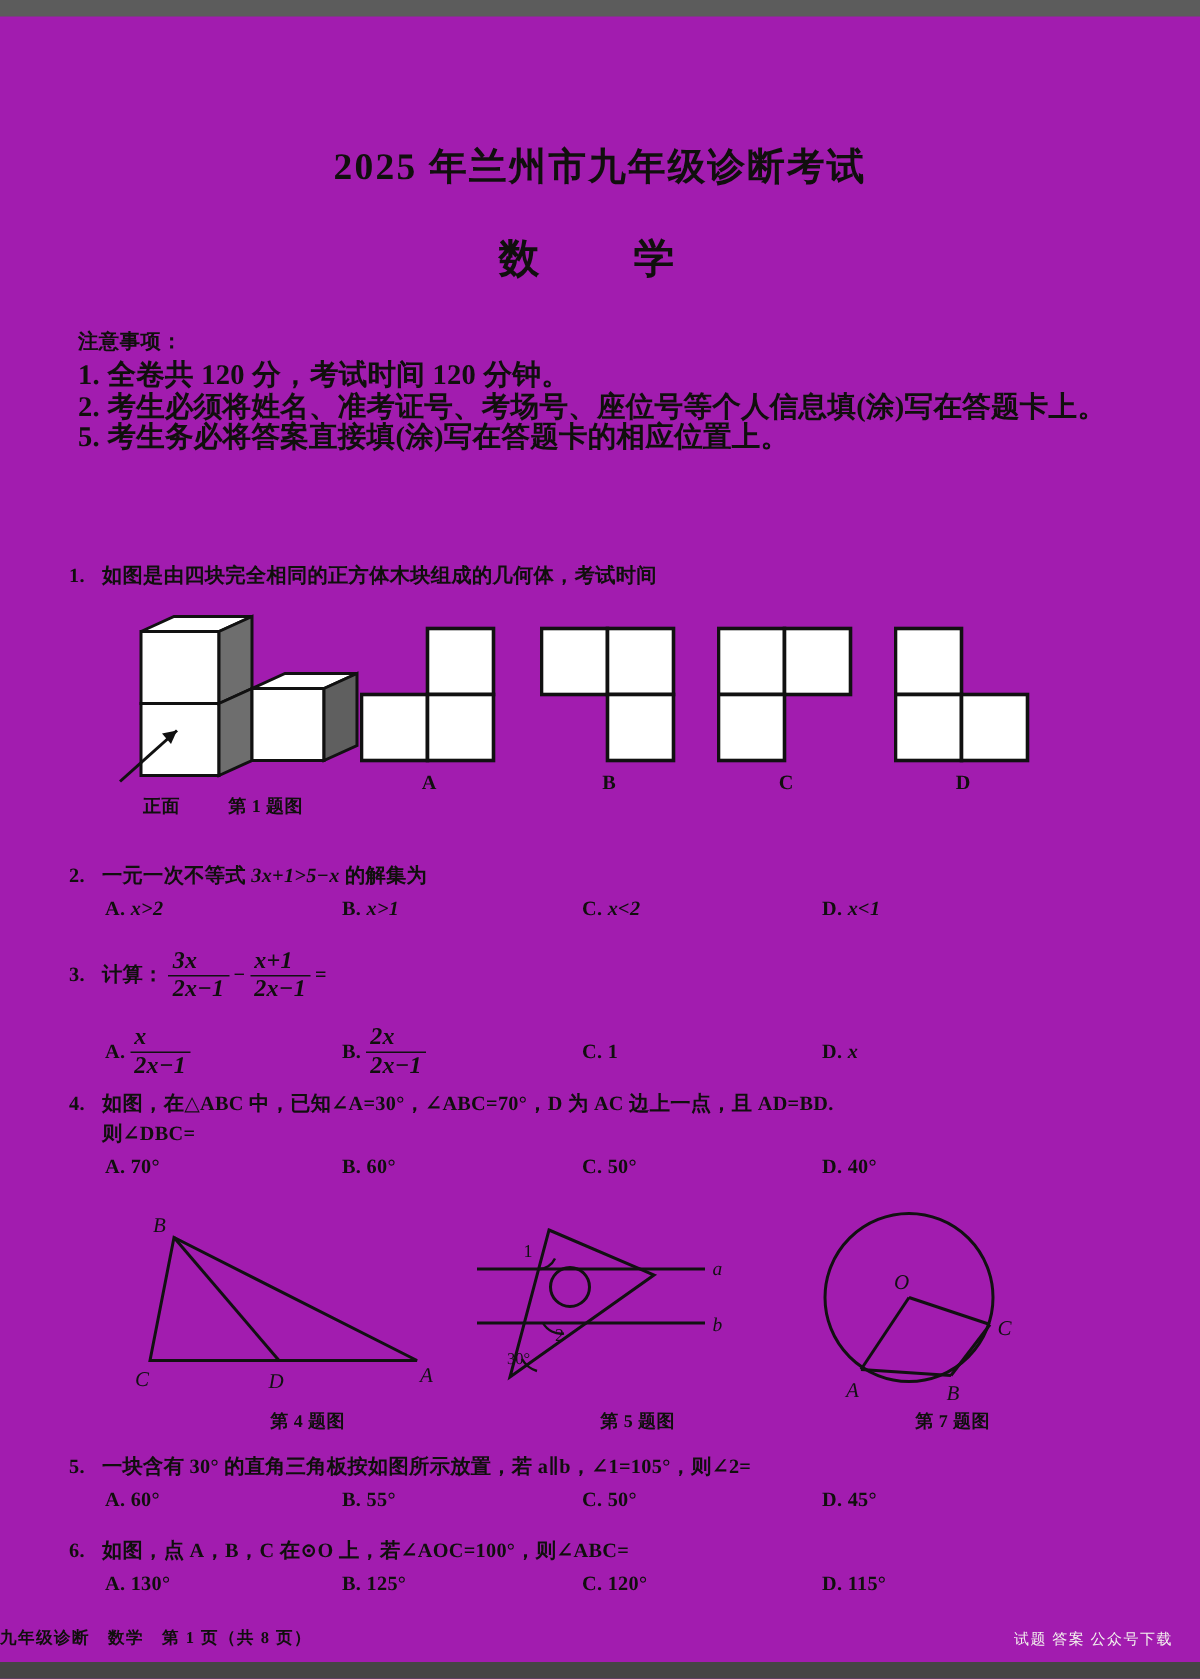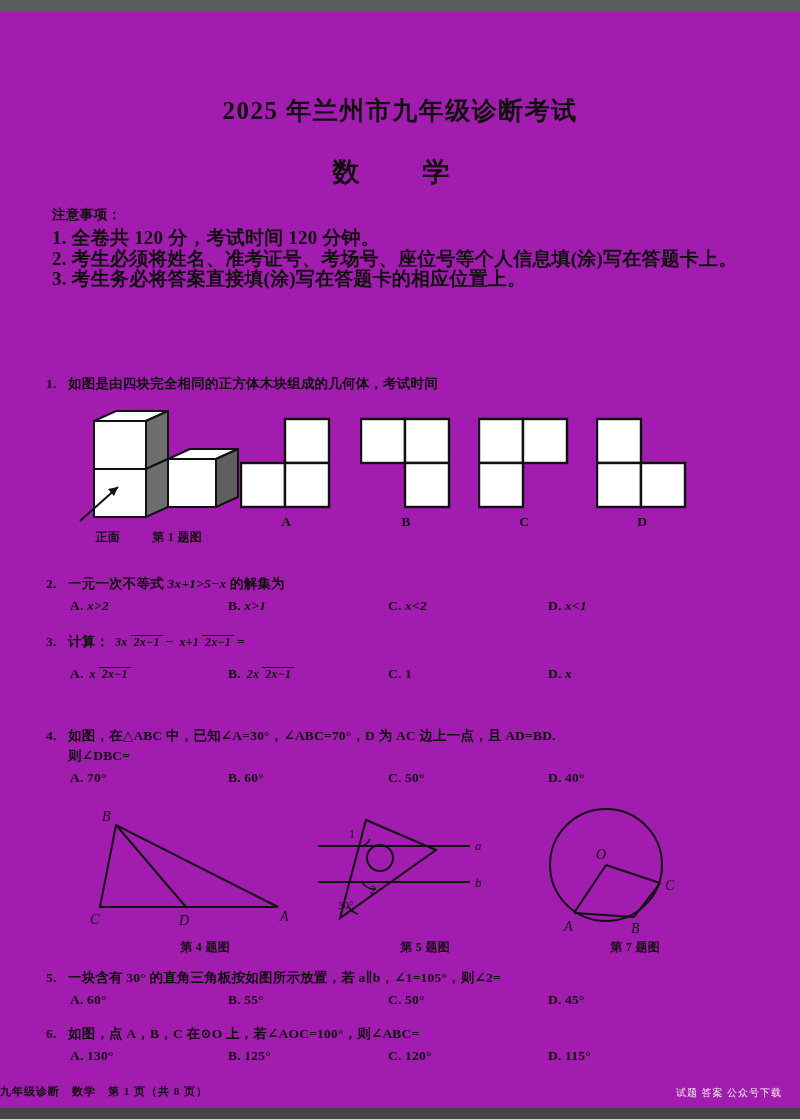--- a/index.html
+++ b/index.html
@@ -24,21 +24,21 @@
     position:absolute;left:0;top:83px;width:800px;text-align:center;
     font-size:25px;font-weight:bold;letter-spacing:1.5px;
     font-family:"Liberation Serif","DejaVu Serif",serif;
   }
   .subject-title{
     position:absolute;left:0;top:143px;width:800px;text-align:center;
     font-size:27px;font-weight:bold;letter-spacing:18px;
   }
 
   
-  .notes{position:absolute;left:52px;top:195px;width:700px;}
+  .notes{position:absolute;left:52px;top:208px;width:700px;}
   .notes-head{font-size:13.5px;font-weight:bold;margin-bottom:4px;letter-spacing:.4px;}
   .note-line{font-size:19px;font-weight:bold;line-height:20.5px;letter-spacing:.2px;}
 
   
   .section-head{
     position:absolute;left:46px;top:318px;width:710px;
     font-size:13.5px;font-weight:bold;line-height:20px;letter-spacing:.2px;
   }
   .section-head .cont{display:block;padding-left:26px;}
 
@@ -48,22 +48,22 @@
   .q-num{display:inline-block;width:22px;}
   .opts{display:flex;padding-left:24px;margin-top:4px;}
   .opt{font-size:13.5px;font-weight:bold;display:flex;align-items:center;}
   .w1{width:158px;}
   .w2{width:160px;}
   .w3{width:160px;}
 
   .ital{font-style:italic;font-family:"Liberation Serif","DejaVu Serif",serif;}
 
   
-  .frac{display:inline-flex;flex-direction:row;align-items:flex-end;
-        vertical-align:middle;margin:0 3px;font-size:12px;line-height:1.12;}
+  .frac{display:inline-flex;flex-direction:column;align-items:flex-start;
+        vertical-align:middle;margin:0 3px;font-size:16px;line-height:1.12;}
   .frac .num{padding:0 3px;}
   .frac .den{padding:0 3px;border-top:1.4px solid #111;}
 
   
   .fig{position:absolute;}
   .cap{font-size:12px;font-weight:bold;text-align:right;letter-spacing:.3px;}
 
   
   .footer{
     position:absolute;left:0;top:1073px;width:716px;text-align:left;
@@ -84,21 +84,21 @@
 <div class="page">
 <div class="inner">
 
   <div class="doc-title">2025 年兰州市九年级诊断考试</div>
   <div class="subject-title">数　学</div>
 
   <div class="notes">
     <div class="notes-head">注意事项：</div>
     <div class="note-line">1. 全卷共 120 分，考试时间 120 分钟。</div>
     <div class="note-line">2. 考生必须将姓名、准考证号、考场号、座位号等个人信息填(涂)写在答题卡上。</div>
-    <div class="note-line">3. 考生务必将答案直接填(涂)写在答题卡的相应位置上。</div>
+    <div class="note-line">5. 考生务必将答案直接填(涂)写在答题卡的相应位置上。</div>
   </div>
 
 
   <div class="q" style="left:46px;top:363px;width:710px;">
     <span class="q-stem">
       <span class="q-num">1.</span><span>如图是由四块完全相同的正方体木块组成的几何体，考试时间</span>
     </span>
   </div>
 
   <div class="fig" style="left:72px;top:398px;">

